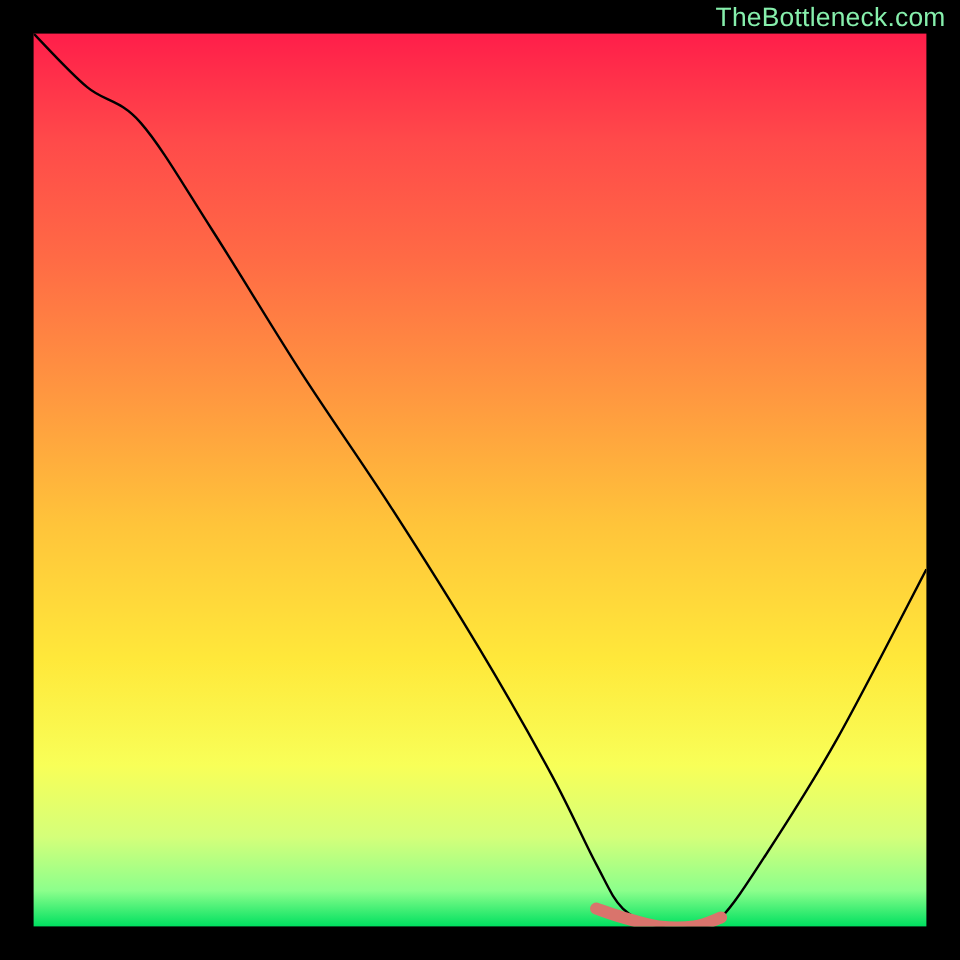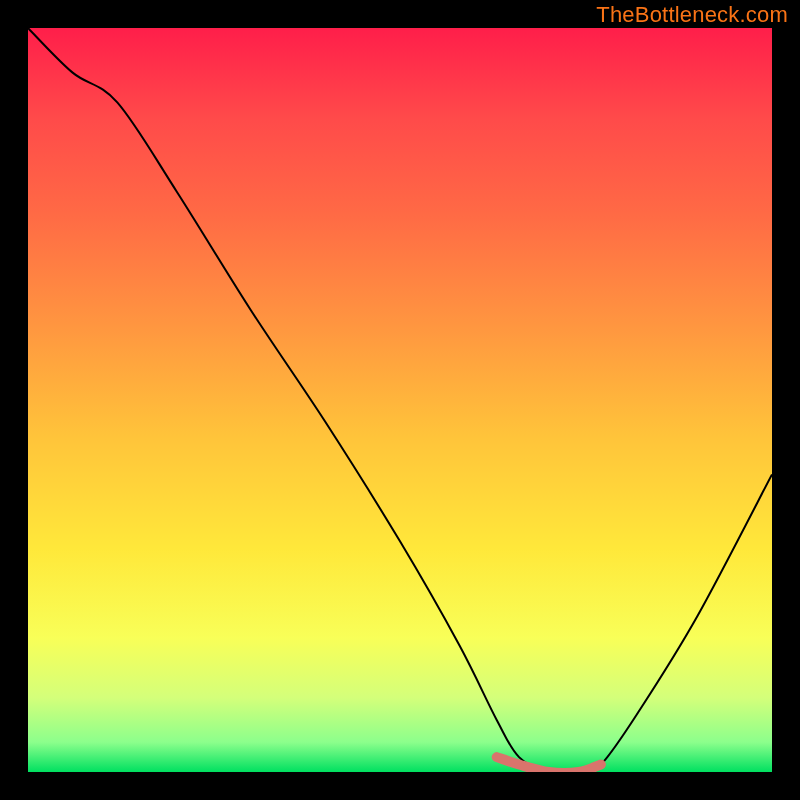--- a/index.html
+++ b/index.html
@@ -34,21 +34,21 @@
       #ffe83a 70%,
       #f8ff58 82%,
       #d4ff7a 90%,
       #8cff8c 96%,
       #00e060 100%);
   }
   .watermark {
     position: absolute;
     top: 2px;
     right: 12px;
-    color: #f97316;
+    color: #86efac;
     font-size: 22px;
     font-weight: 500;
     letter-spacing: 0.2px;
     text-align: right;
   }
   svg.curve {
     position: absolute;
     left: 0;
     top: 0;
     width: 744px;

